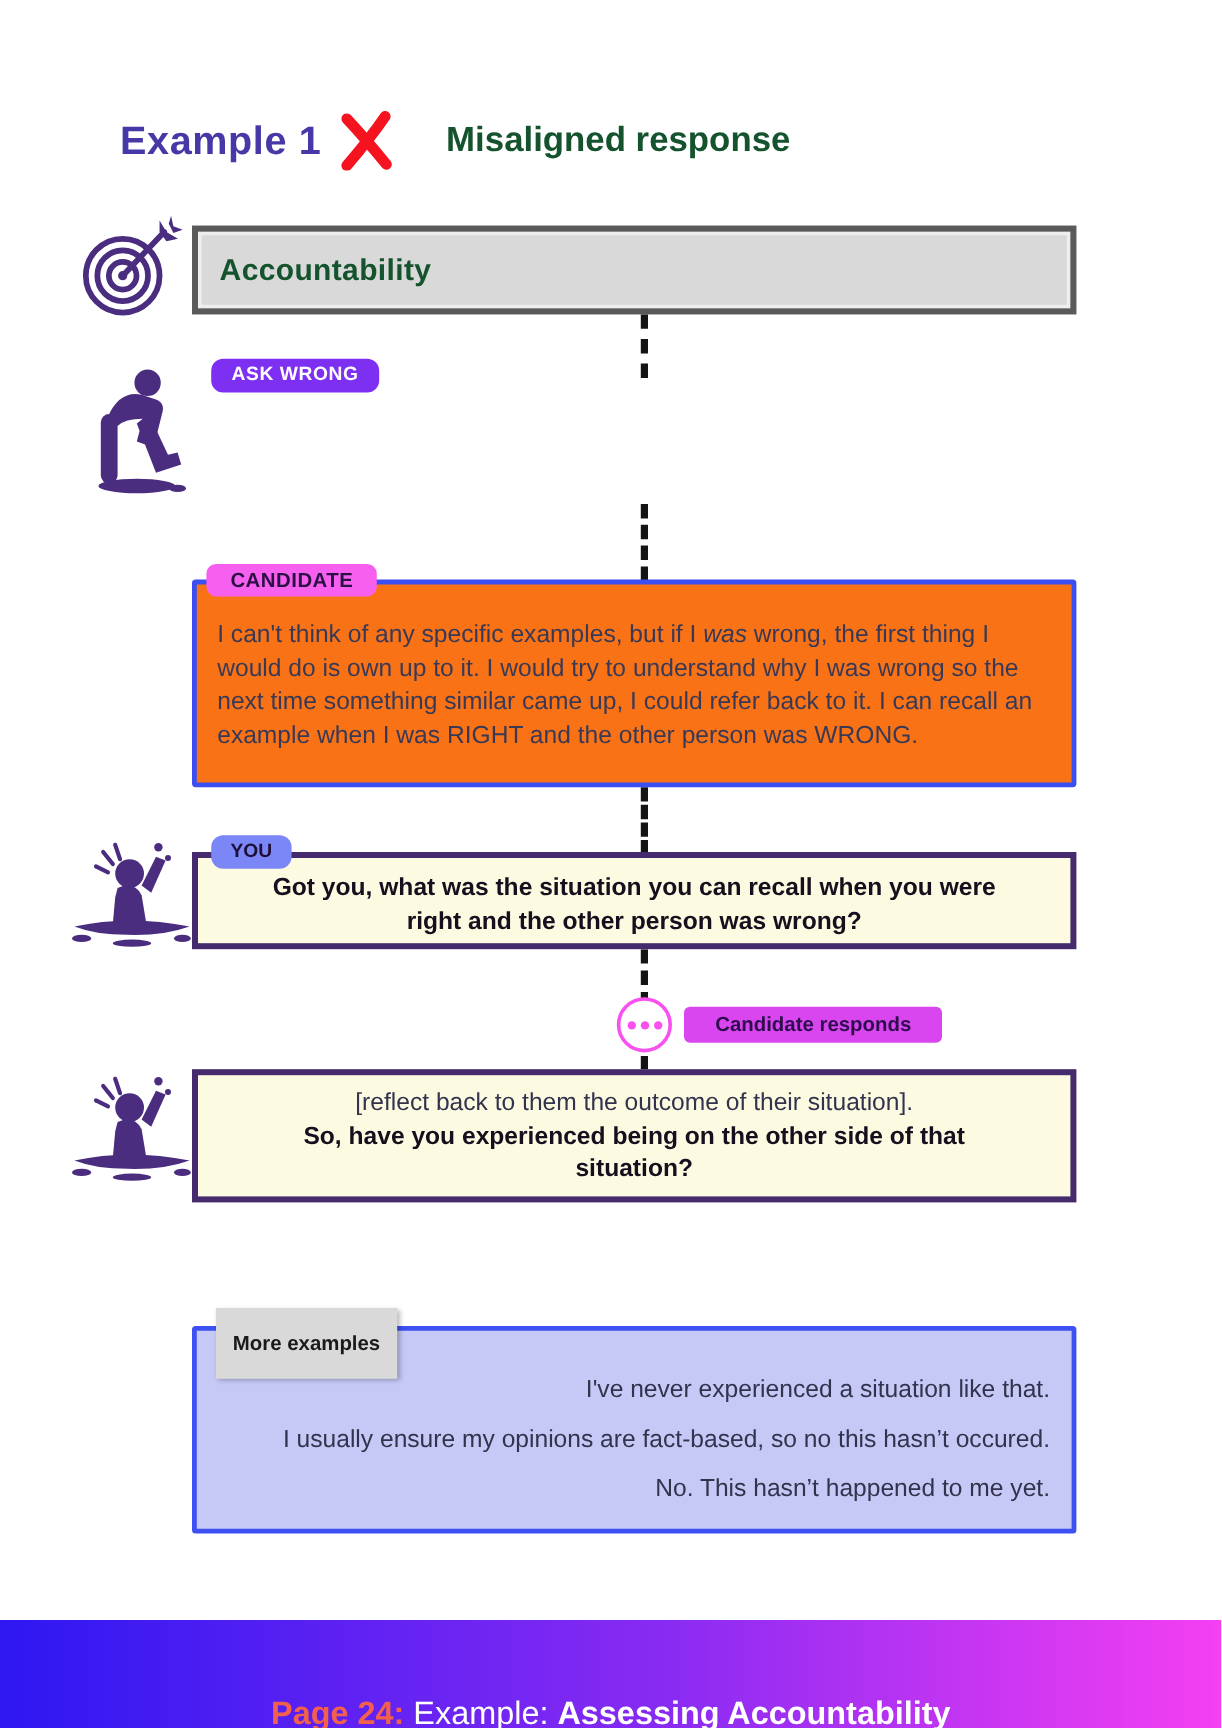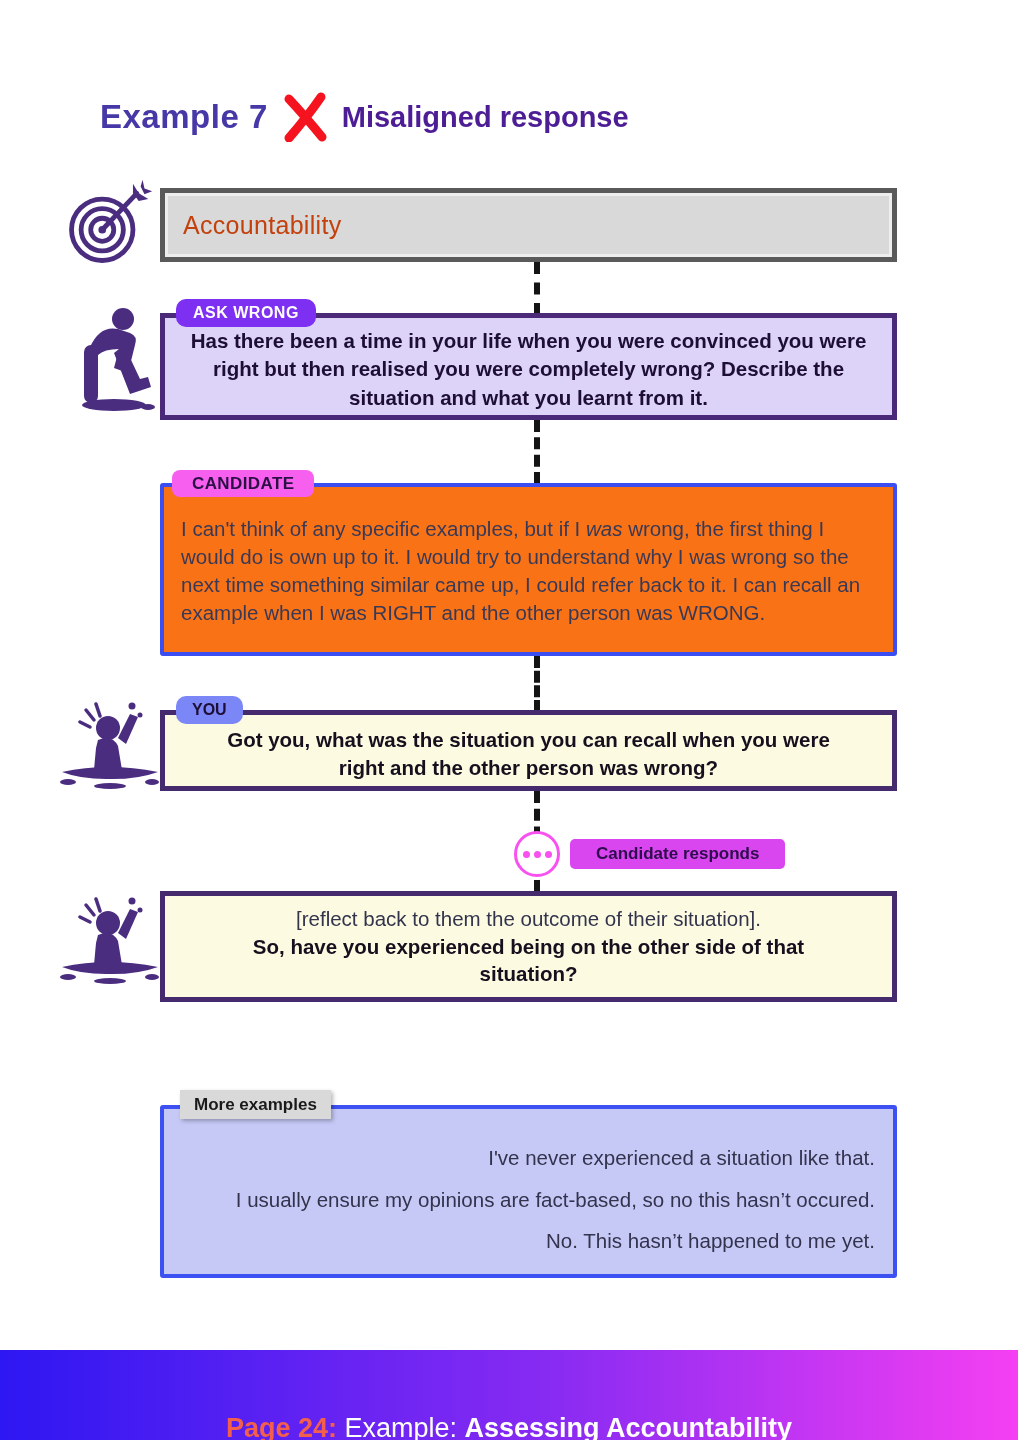--- a/index.html
+++ b/index.html
@@ -10,36 +10,36 @@
     overflow:hidden; margin:0 auto;
   }
 
   
   .title-row {
     position:absolute; left:100px; top:92px;
     display:flex; align-items:center; gap:12px;
   }
   .title-example { font-size:33px; font-weight:bold; color:#4638a6; letter-spacing:.5px; }
   .title-x { width:50px; height:50px; display:block; }
-  .title-status { font-size:29px; font-weight:bold; color:#4c1d95; }
+  .title-status { font-size:29px; font-weight:bold; color:#14532d;margin-left:30px; }
 
   
   .flow-box { position:absolute; left:160px; width:737px; }
   .badge {
     position:absolute; z-index:3; font-weight:bold; white-space:nowrap;
     display:inline-block; line-height:1;
   }
 
   
   .competency-box {
     top:188px; height:74px; background:#d9d9d9;
     border:5px solid #5a5a5a; box-shadow:inset 0 0 0 3px #eeeeee;
     display:flex; align-items:center; padding-left:18px;
   }
-  .competency-label { font-size:25px; font-weight:normal; color:#c2410c; letter-spacing:.3px; }
+  .competency-label { font-size:25px; font-weight:bold; color:#14532d; letter-spacing:.3px; }
 
   
   .ask-badge {
     left:176px; top:299px; background:#7d2ff2; color:#ffffff;
     font-size:16px; padding:6px 17px; border-radius:10px; letter-spacing:.5px;
   }
   .ask-box {
     top:313px; height:107px; background:#ddd2f7; border:5px solid #4a2a78;
     display:flex; align-items:center; justify-content:center; text-align:center;
     padding:14px 14px 8px 14px; z-index:2;
@@ -95,21 +95,21 @@
     top:891px; height:111px; background:#fcfbe2; border:5px solid #452a6e;
     display:flex; flex-direction:column; align-items:center; justify-content:center;
     text-align:center; padding:8px 60px; z-index:2;
   }
   .reflect-note { font-size:20.5px; color:#33334d; line-height:1.35; }
   .reflect-question { font-size:20.5px; font-weight:bold; color:#16101e; line-height:1.35; }
 
   
   .more-tab {
     left:180px; top:1090px; background:#d9d9d9; color:#1a1a1a;
-    font-size:17px; padding:6px 14px; box-shadow:2px 2px 4px rgba(0,0,0,.28);
+    font-size:17px; padding:21px 14px; box-shadow:2px 2px 4px rgba(0,0,0,.28);
   }
   .more-box {
     top:1105px; height:173px; background:#c6c9f6; border:4px solid #3d51f2;
     border-radius:3px; padding:36px 18px 10px 18px; z-index:2;text-align:right;
   }
   .more-item { font-size:20.5px; color:#33334d; line-height:1.3; margin-bottom:15px; }
 
   
   .footer {
     position:absolute; left:0; top:1350px; width:1018px; height:157px;
@@ -126,21 +126,21 @@
   .digger-icon { left:68px; top:303px; width:88px; height:112px; }
   .wave-icon-1 { left:56px; top:696px; width:108px; height:94px; }
   .wave-icon-2 { left:56px; top:891px; width:108px; height:94px; }
 </style>
 </head>
 <body>
 
 <div class="page">
 
   <div class="title-row">
-    <span class="title-example">Example 7</span>
+    <span class="title-example">Example 1</span>
     <svg class="title-x" viewBox="0 0 50 50">
       <path d="M9 7 Q24 23 42 45" stroke="#f5131f" stroke-width="9" fill="none" stroke-linecap="round"></path>
       <path d="M41 5 Q28 24 9 46" stroke="#f5131f" stroke-width="9" fill="none" stroke-linecap="round"></path>
     </svg>
     <span class="title-status">Misaligned response</span>
   </div>
 
   <div class="dash dash1"></div>
   <div class="dash dash2"></div>
   <div class="dash dash3"></div>
@@ -165,23 +165,20 @@
   <svg class="icon digger-icon" viewBox="0 0 88 112" fill="#4b2d80">
     <circle cx="55" cy="16" r="11"></circle>
     <path d="M22 44 Q32 22 50 26 L62 30 Q70 33 67 42 L60 70 46 65 51 46 Q36 46 30 52 Z"></path>
     <rect x="16" y="42" width="14" height="58" rx="7"></rect>
     <path d="M56 42 L72 76 80 74 83 84 62 91 46 50 Z"></path>
     <ellipse cx="46" cy="102" rx="32" ry="6"></ellipse>
     <ellipse cx="80" cy="104" rx="7" ry="3"></ellipse>
   </svg>
 
   <span class="badge ask-badge">ASK WRONG</span>
-  <div class="flow-box ask-box">
-    <div class="ask-text">Has there been a time in your life when you were convinced you were right but then realised you were completely wrong? Describe the situation and what you learnt from it.</div>
-  </div>
 
   <span class="badge candidate-badge">CANDIDATE</span>
   <div class="flow-box candidate-box">
     <div class="candidate-text"><span>I can't think of any specific examples, but if I </span><span class="it">was</span><span> wrong, the first thing I would do is own up to it. I would try to understand why I was wrong so the next time something similar came up, I could refer back to it. I can recall an example when I was RIGHT and the other person was WRONG.</span></div>
   </div>
 
   <svg class="icon wave-icon-1" viewBox="0 0 108 94" fill="#4b2d80">
     <g stroke="#4b2d80" stroke-width="3.5" stroke-linecap="round">
       <line x1="30" y1="14" x2="38" y2="24"></line>
       <line x1="24" y1="26" x2="34" y2="31"></line>

